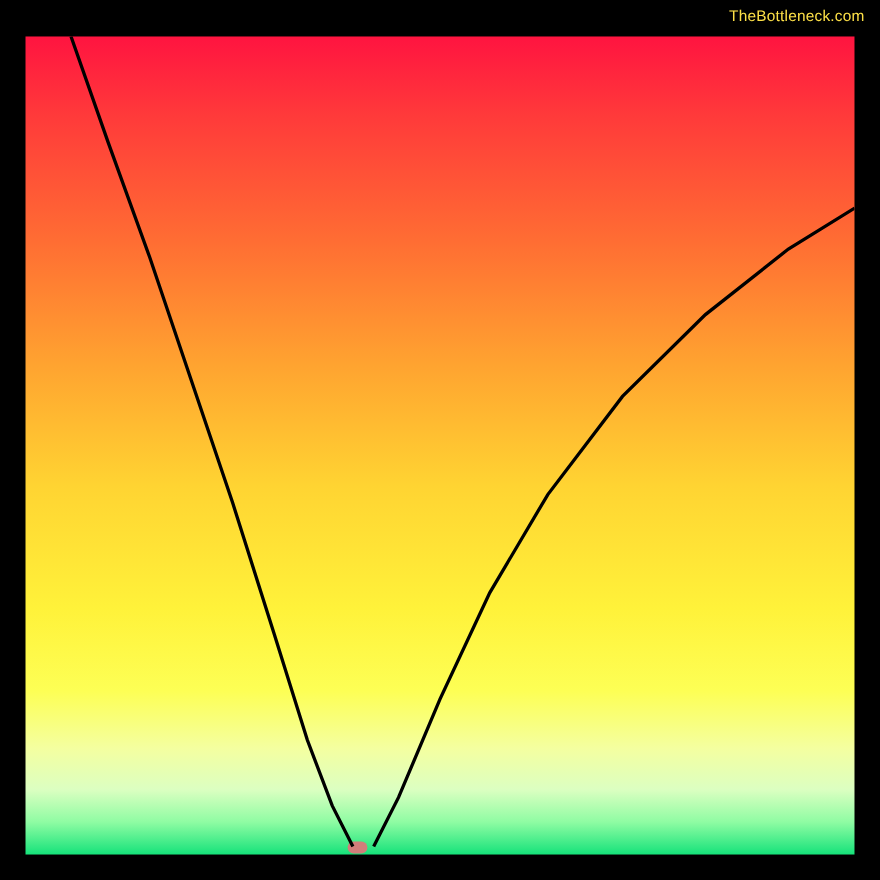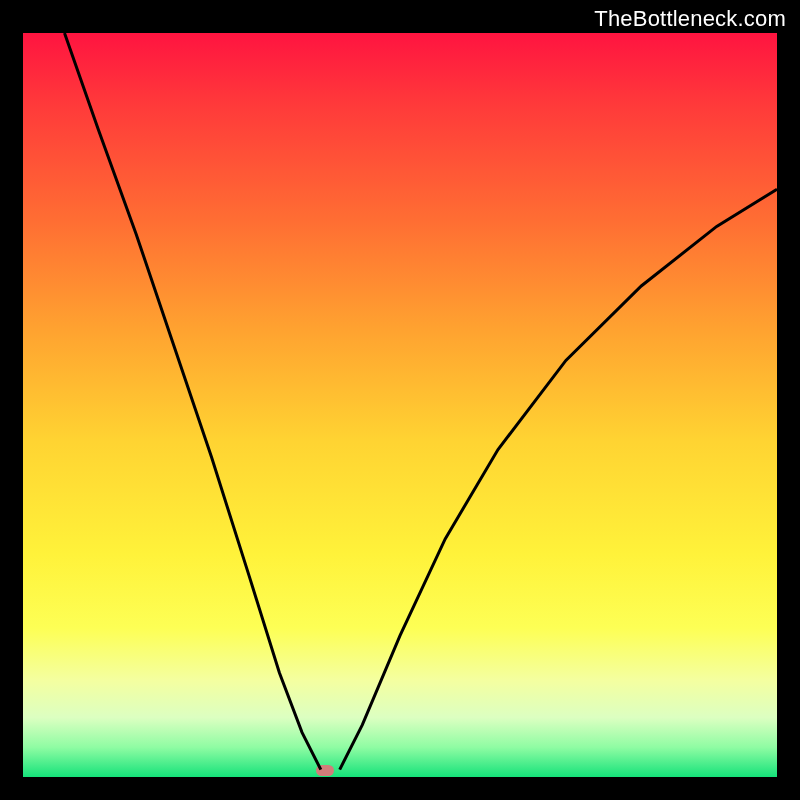--- a/index.html
+++ b/index.html
@@ -16,22 +16,22 @@
     left: 0;
     top: 0;
     width: 800px;
     height: 800px;
     background: #000;
   }
   .watermark {
     position: absolute;
     top: 6px;
     right: 14px;
-    color: #ffffff;
-    font-size: 22px;
+    color: #fde047;
+    font-size: 14px;
     font-weight: 500;
     letter-spacing: 0.2px;
   }
   .plot-area {
     position: absolute;
     left: 23px;
     top: 33px;
     width: 754px;
     height: 744px;
     overflow: hidden;

